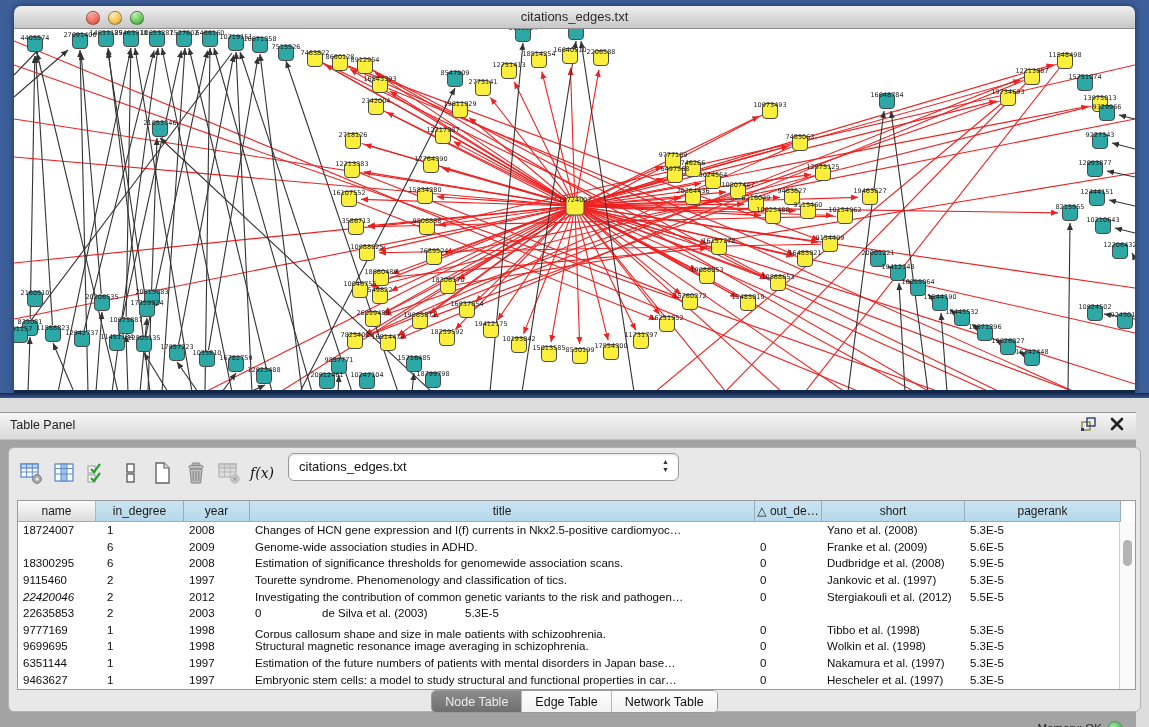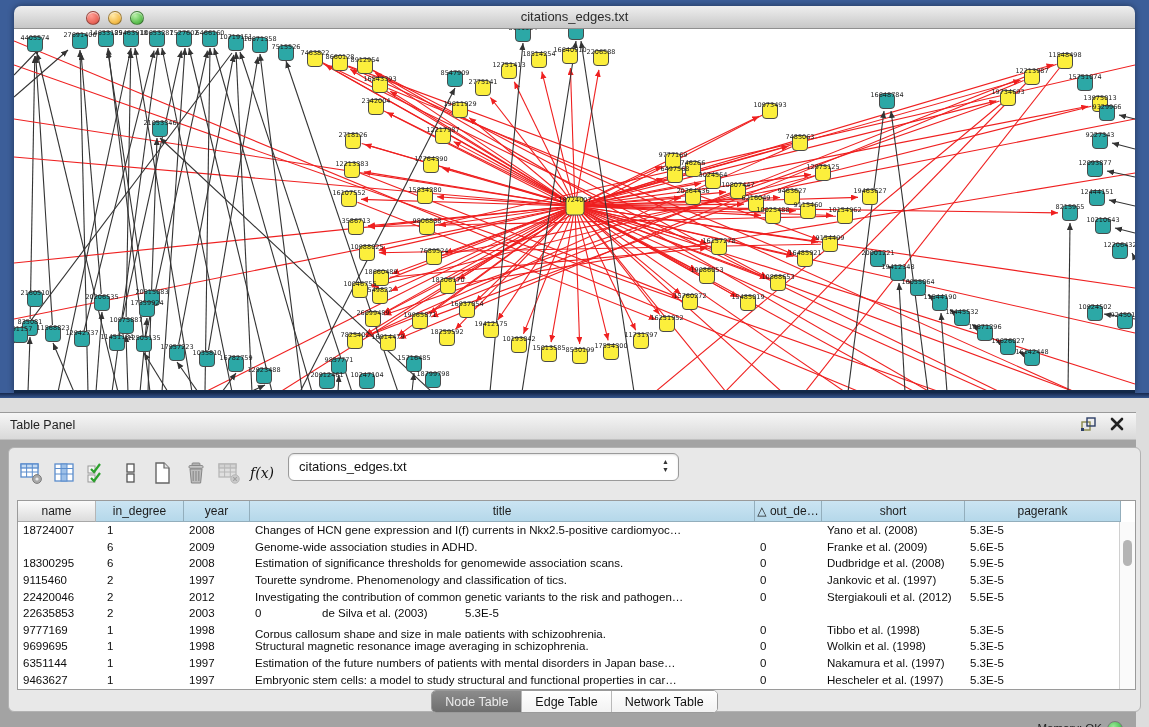--- a/index.html
+++ b/index.html
@@ -622,21 +622,21 @@
           <div class="tr">
             <div class="td" style="width: 78px;">9115460</div>
             <div class="td ind" style="width: 88px;">2</div>
             <div class="td" style="width: 66px;">1997</div>
             <div class="td" style="width: 505px;">Tourette syndrome. Phenomenology and classification of tics.</div>
             <div class="td" style="width: 67px;">0</div>
             <div class="td" style="width: 143px;">Jankovic et al. (1997)</div>
             <div class="td" style="width: 156px;">5.3E-5</div>
           </div>
           <div class="tr">
-            <div class="td" style="width: 78px;">22420046</div>
+            <div class="td" style="width: 78px; font-style: italic;">22420046</div>
             <div class="td ind" style="width: 88px;">2</div>
             <div class="td" style="width: 66px;">2012</div>
             <div class="td" style="width: 505px; text-align: right;">Investigating the contribution of common genetic variants to the risk and pathogen…</div>
             <div class="td" style="width: 67px;">0</div>
             <div class="td" style="width: 143px;">Stergiakouli et al. (2012)</div>
             <div class="td" style="width: 156px;">5.5E-5</div>
           </div>
           <div class="tr">
             <div class="td" style="width: 78px;">22635853</div>
             <div class="td ind" style="width: 88px;">2</div>

